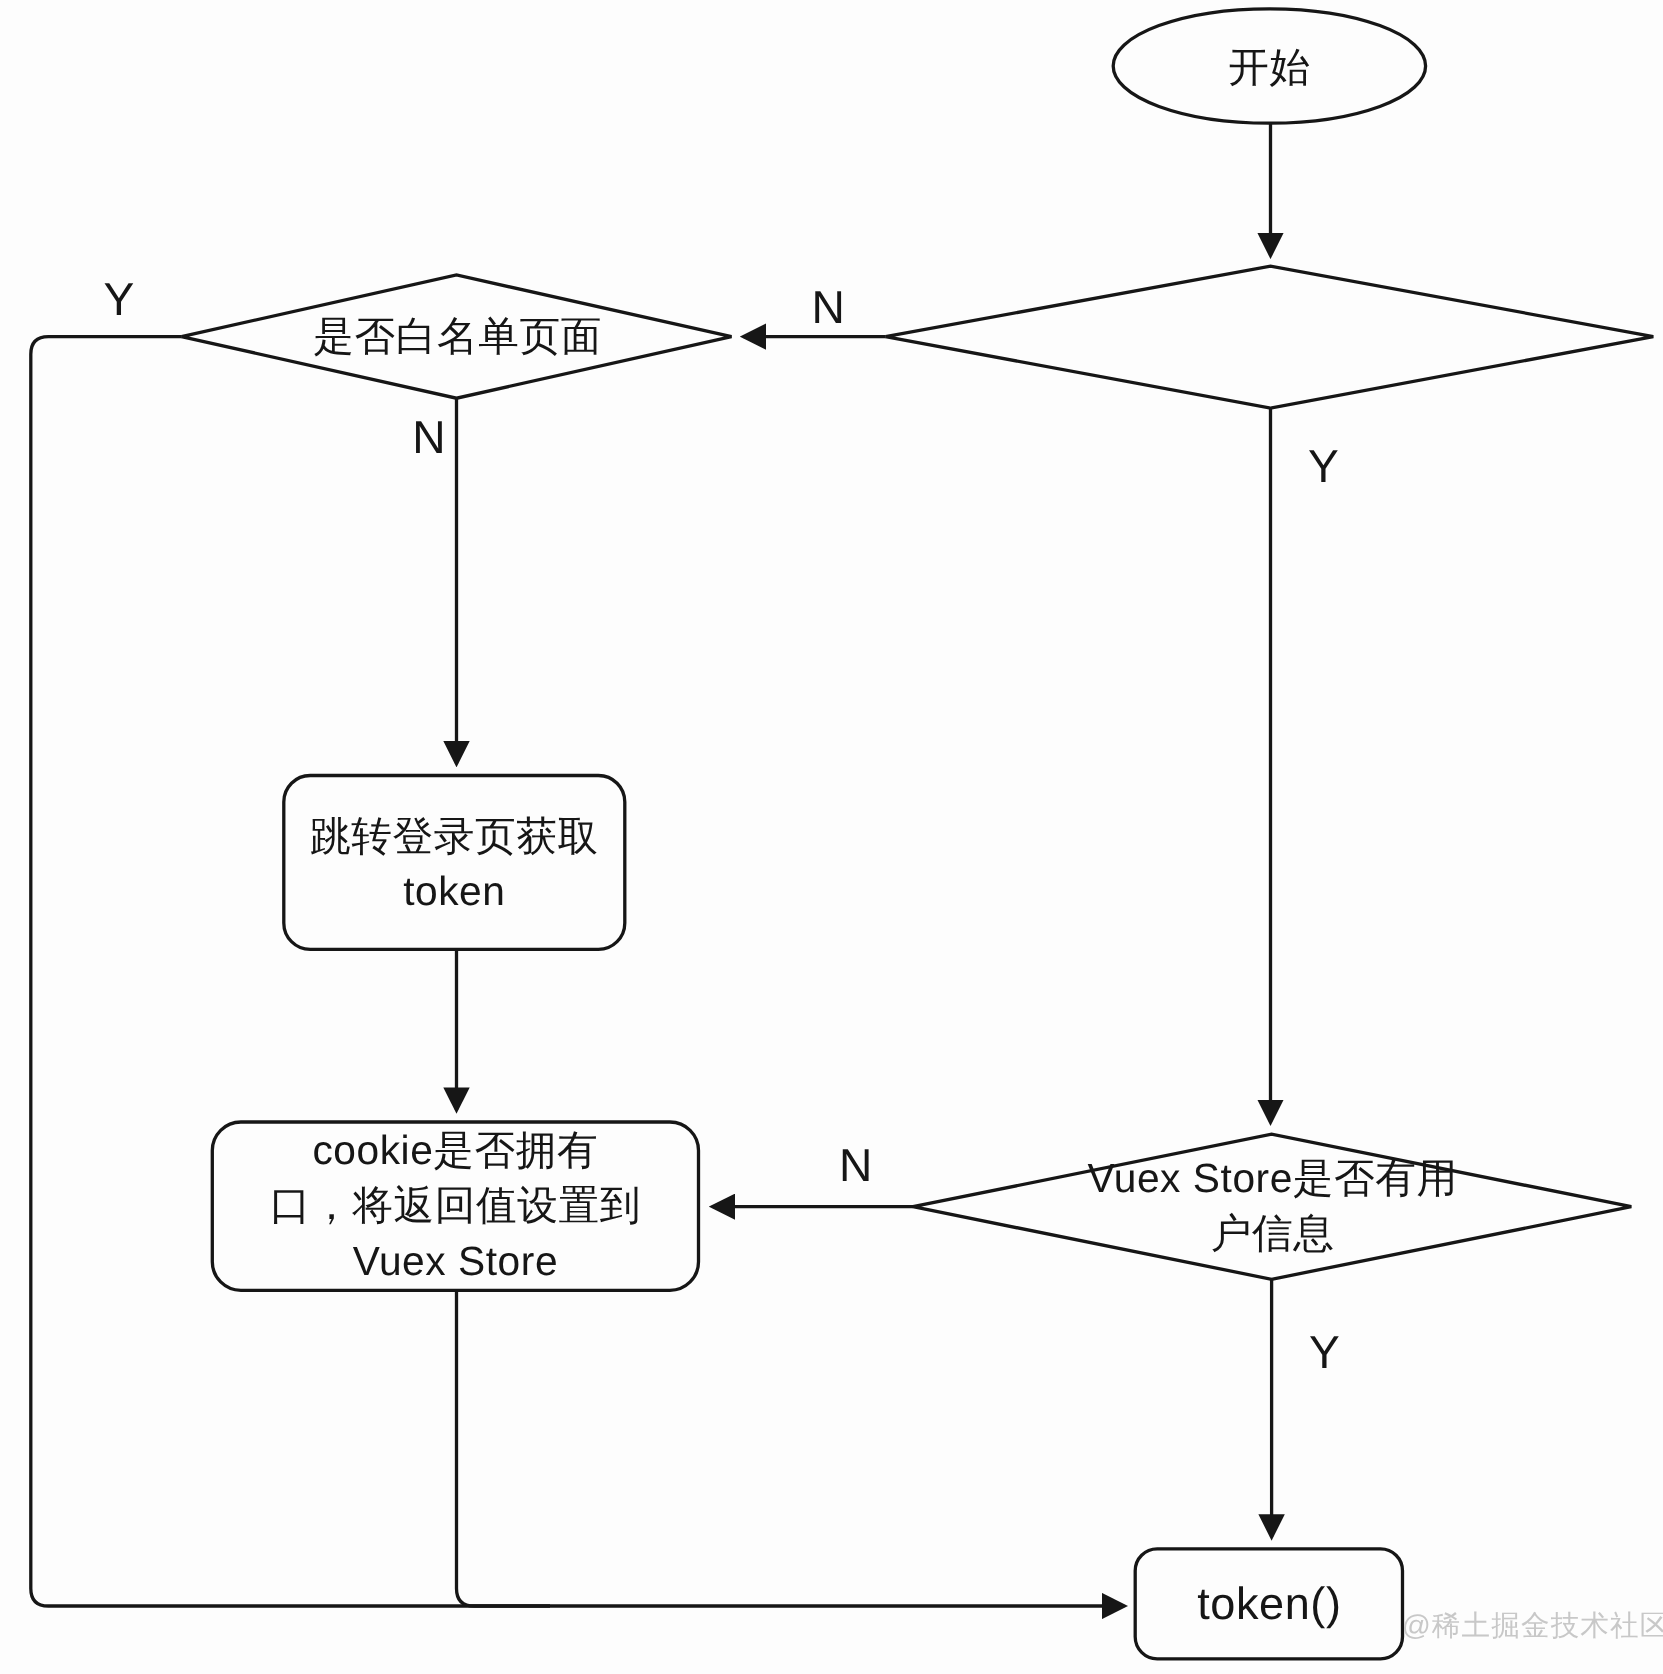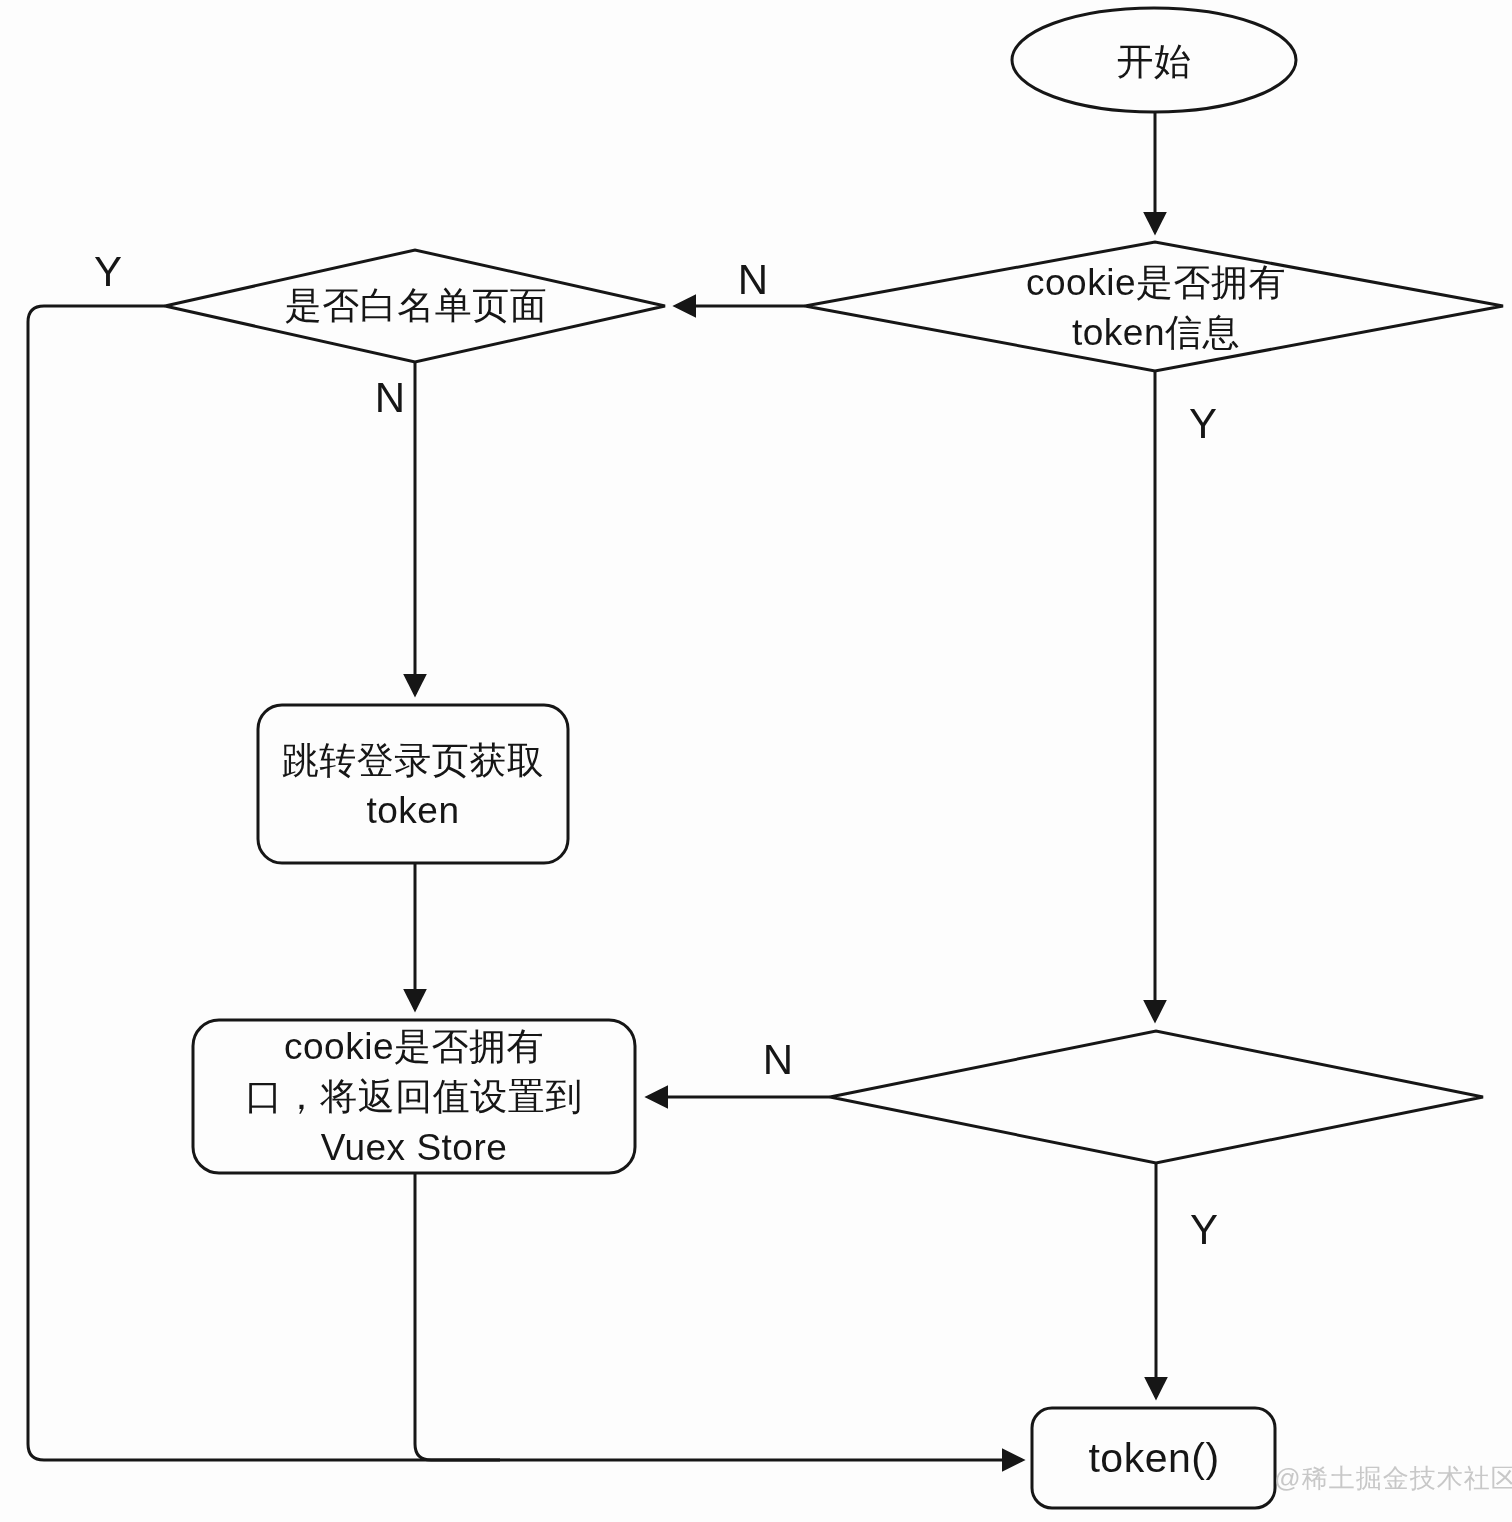--- a/index.html
+++ b/index.html
@@ -82,31 +82,31 @@
       <polygon points="165,306 415,250 665,306 415,362"></polygon>
       <rect x="258" y="705" width="310" height="158" rx="24"></rect>
       <rect x="193" y="1020" width="442" height="153" rx="26"></rect>
       <polygon points="830,1097 1156,1031 1483,1097 1156,1163"></polygon>
       <rect x="1032" y="1408" width="243" height="100" rx="20"></rect>
     </g>
   </svg>
 
   <div class="flow-label" style="left:1154px; top:62px;">开始</div>
 
-  <div class="flow-label" style="left:1156px; top:308px;">cookie是否拥有 token信息</div>
 
   <div class="flow-label" style="left:416px; top:306px;">是否白名单页面</div>
 
   <div class="flow-label" style="left:413px; top:786px;">跳转登录页获取
 token</div>
 
   <div class="flow-label" style="left:414px; top:1097px;">cookie是否拥有
 口，将返回值设置到
 Vuex Store</div>
 
+  <div class="flow-label" style="left:1157px; top:1097px;">Vuex Store是否有用户信息</div>
 
   <div class="flow-label next-label" style="left:1154px; top:1459px;">token()</div>
 
   <div class="branch-label" style="left:108px; top:272px;">Y</div>
 
   <div class="branch-label" style="left:753px; top:280px;">N</div>
 
   <div class="branch-label" style="left:390px; top:398px;">N</div>
 
   <div class="branch-label" style="left:1203px; top:424px;">Y</div>

